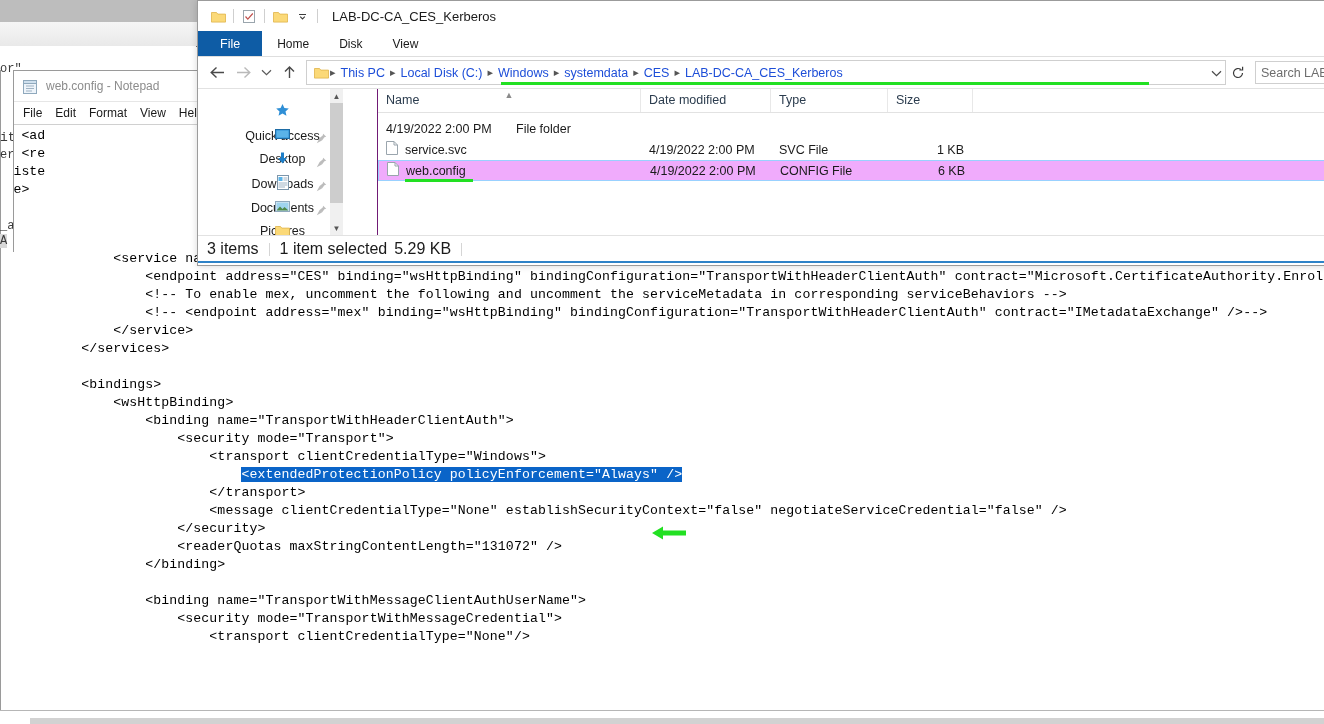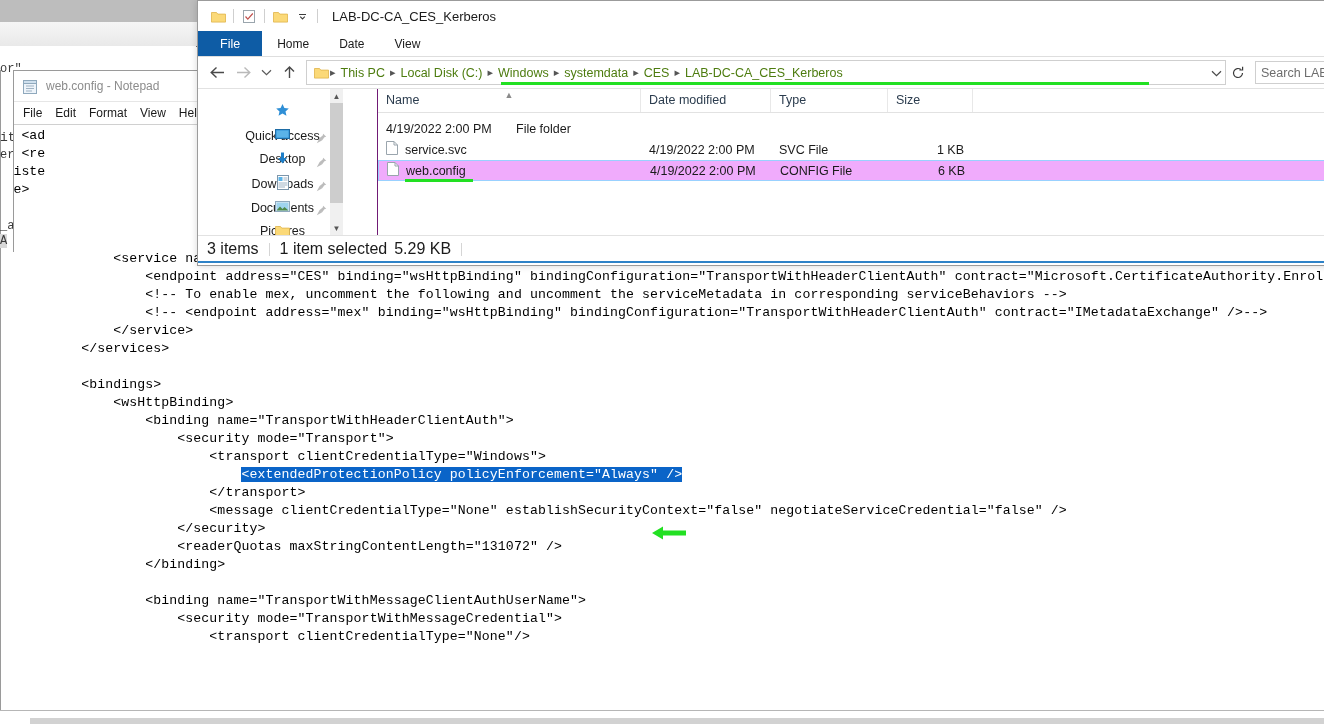--- a/index.html
+++ b/index.html
@@ -178,21 +178,21 @@
   .nav-btn {
     width: 26px; height: 26px; display: flex; align-items: center; justify-content: center;
   }
   .nav-btn.small { width: 20px; }
   .crumbbox {
     flex: 1 1 auto; height: 23px; border: 1px solid #cfcfcf; background: #ffffff;
     display: flex; align-items: center; padding-left: 4px; margin-left: 4px;
     position: relative; min-width: 0;
   }
   .crumb {
-    font-size: 12.5px; color: #4d7c0f; padding: 0 4px; white-space: nowrap;
+    font-size: 12.5px; color: #1d4ed8; padding: 0 4px; white-space: nowrap;
   }
   .crumb-sep { color: #555; font-size: 11px; padding: 0 1px; }
   .crumb-underline {
     position: absolute; height: 3px; background: #22e022; bottom: -1px;
   }
   .crumbbox-right {
     margin-left: auto; display: flex; align-items: center; gap: 2px; padding-right: 3px;
   }
   .refresh-btn {
     width: 24px; height: 23px; display: flex; align-items: center; justify-content: center;
@@ -392,21 +392,21 @@
           <svg width="12" height="12" viewBox="0 0 12 12">
               <path d="M1.5 1.5l9 9M10.5 1.5l-9 9" stroke="#2b2b2b" stroke-width="1.1"></path>
             </svg>
         </div>
       </div>
     </div>
 
     <div class="exp-ribbon">
       <div class="ribbon-tab file">File</div>
       <div class="ribbon-tab">Home</div>
-      <div class="ribbon-tab">Date</div>
+      <div class="ribbon-tab">Disk</div>
       <div class="ribbon-tab">View</div>
       <div class="ribbon-right">
         <span>
           <svg width="12" height="9" viewBox="0 0 12 9">
               <path d="M1 2l5 5 5-5" fill="none" stroke="#6d6d6d" stroke-width="1.2"></path>
             </svg>
         </span>
         <span class="help-circle">?</span>
       </div>
       <div class="ribbon-underline"></div>

